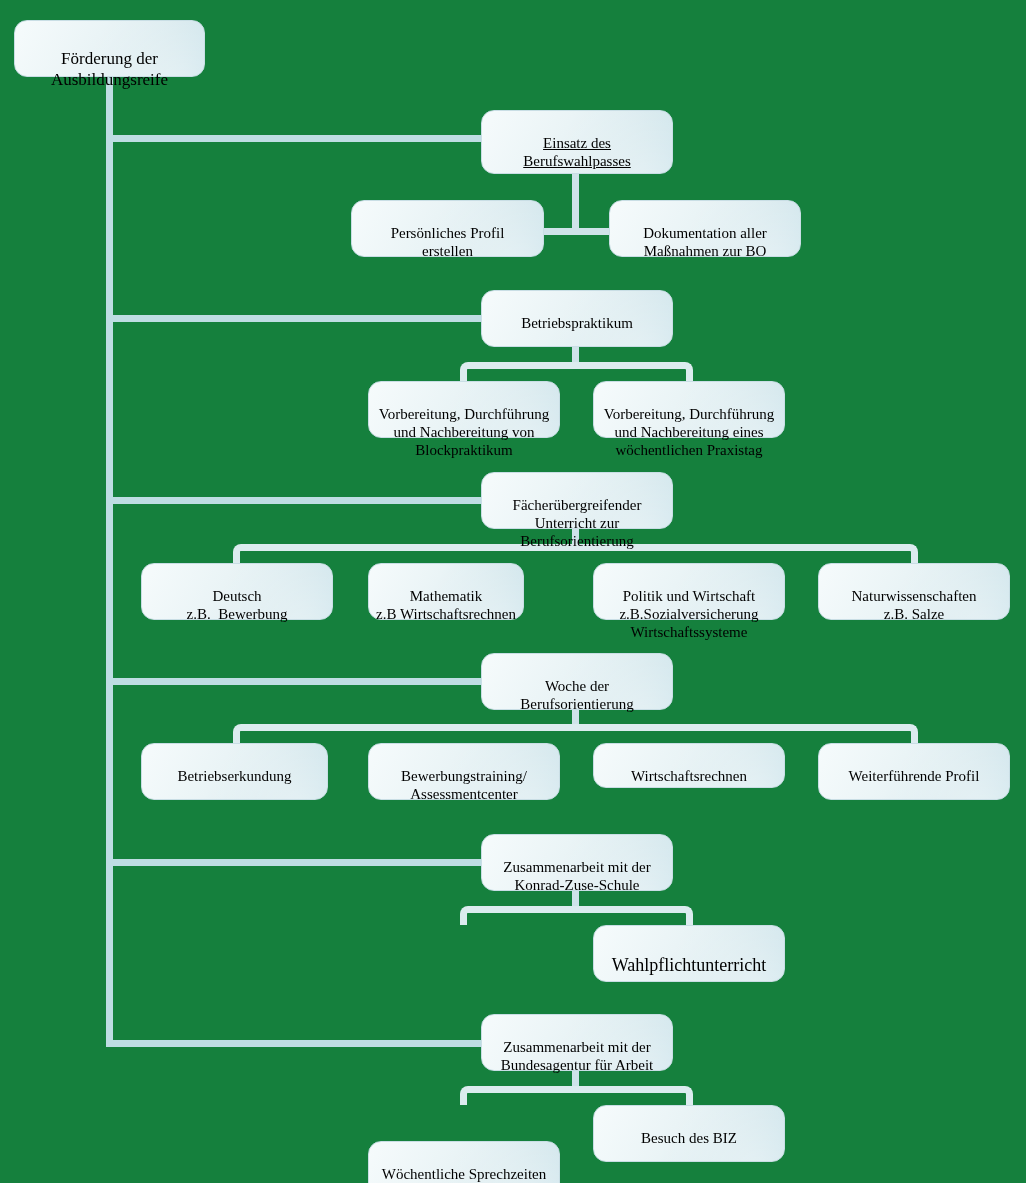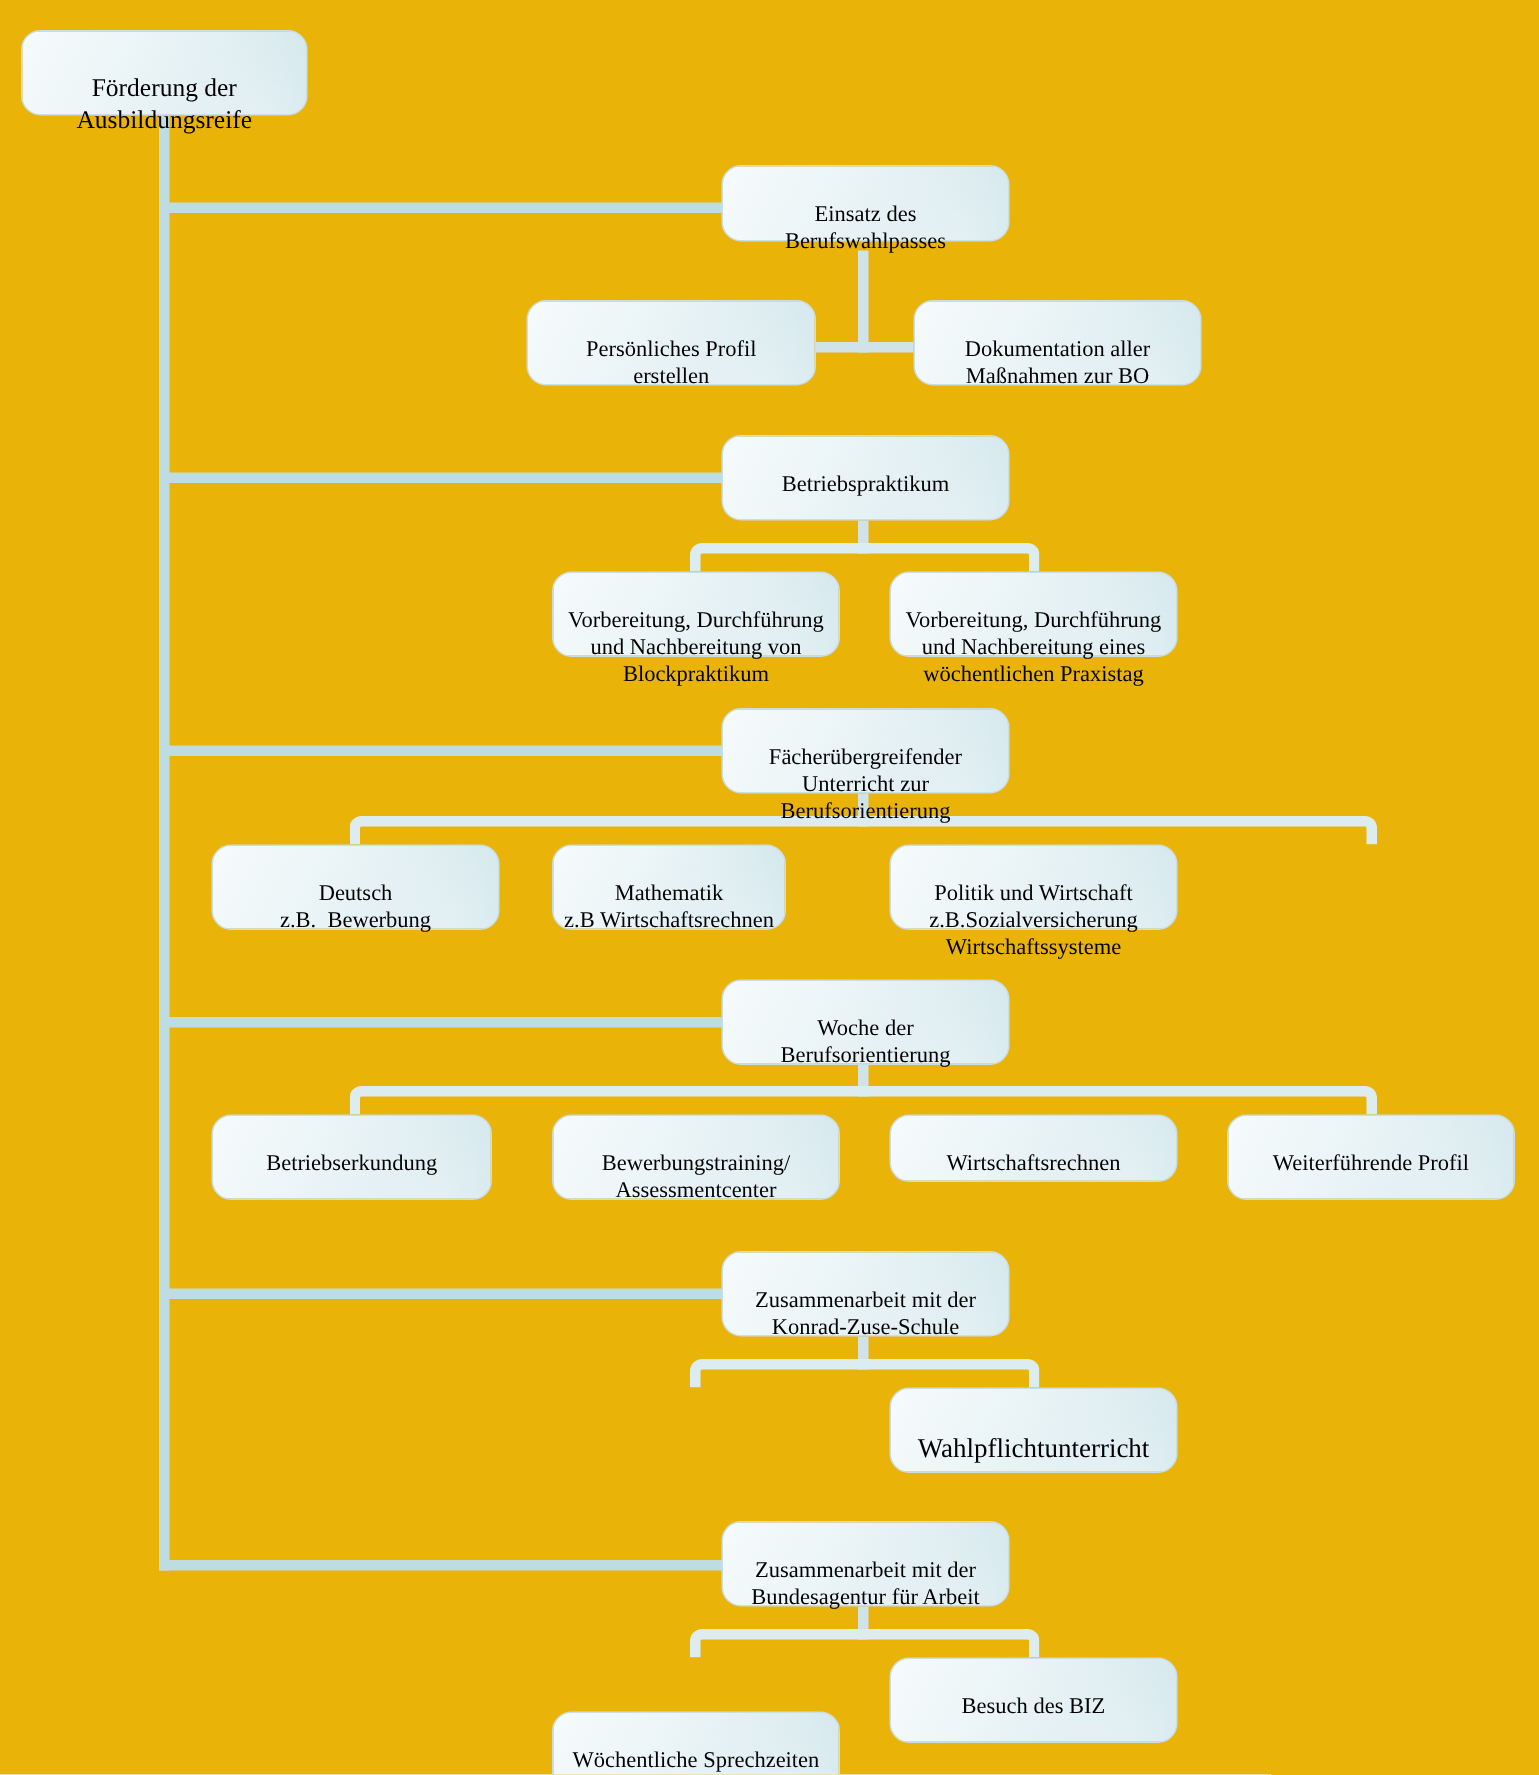--- a/index.html
+++ b/index.html
@@ -1,19 +1,19 @@
 <!DOCTYPE html>
 <html><head>
 <meta charset="utf-8">
 <style>
   html,body{margin:0;padding:0;background:#ffffff;}
   .canvas{
     position:relative;
     width:1026px;height:1183px;
-    background:#eab308;
+    background:#15803d;
     font-family:"Liberation Serif","DejaVu Serif",serif;
     overflow:hidden;
   }
   .node{
     position:absolute;
     box-sizing:border-box;
     border-radius:13px;
     border:1px solid #c9dee5;
     background:
       radial-gradient(circle at 85% 120%, rgba(255,255,255,0.45) 0%, rgba(255,255,255,0) 55%),
@@ -66,21 +66,21 @@
   <div class="bracket" style="left:233px;top:544px;width:685px;height:19px;"></div>
   <div class="bracket" style="left:233px;top:724px;width:685px;height:19px;"></div>
   <div class="bracket" style="left:460px;top:906px;width:233px;height:19px;"></div>
   <div class="bracket" style="left:460px;top:1086px;width:233px;height:19px;"></div>
 
   <div class="node root" style="left:14px;top:20px;width:191px;height:57px;">
     <span>Förderung der
 Ausbildungsreife</span>
   </div>
 
-  <div class="node" style="left:481px;top:110px;width:192px;height:51px;">
+  <div class="node" style="left:481px;top:110px;width:192px;height:64px;text-decoration:underline;">
     <span>Einsatz des
 Berufswahlpasses</span>
   </div>
   <div class="node" style="left:351px;top:200px;width:193px;height:57px;">
     <span>Persönliches Profil
 erstellen</span>
   </div>
   <div class="node" style="left:609px;top:200px;width:192px;height:57px;">
     <span>Dokumentation aller
 Maßnahmen zur BO</span>
@@ -111,20 +111,24 @@
   </div>
   <div class="node" style="left:368px;top:563px;width:156px;height:57px;">
     <span>Mathematik
 z.B Wirtschaftsrechnen</span>
   </div>
   <div class="node" style="left:593px;top:563px;width:192px;height:57px;">
     <span>Politik und Wirtschaft
 z.B.Sozialversicherung
 Wirtschaftssysteme</span>
   </div>
+  <div class="node" style="left:818px;top:563px;width:192px;height:57px;">
+    <span>Naturwissenschaften
+z.B. Salze</span>
+  </div>
 
   <div class="node" style="left:481px;top:653px;width:192px;height:57px;">
     <span>Woche der
 Berufsorientierung</span>
   </div>
   <div class="node" style="left:141px;top:743px;width:187px;height:57px;">
     <span>Betriebserkundung</span>
   </div>
   <div class="node" style="left:368px;top:743px;width:192px;height:57px;">
     <span>Bewerbungstraining/

